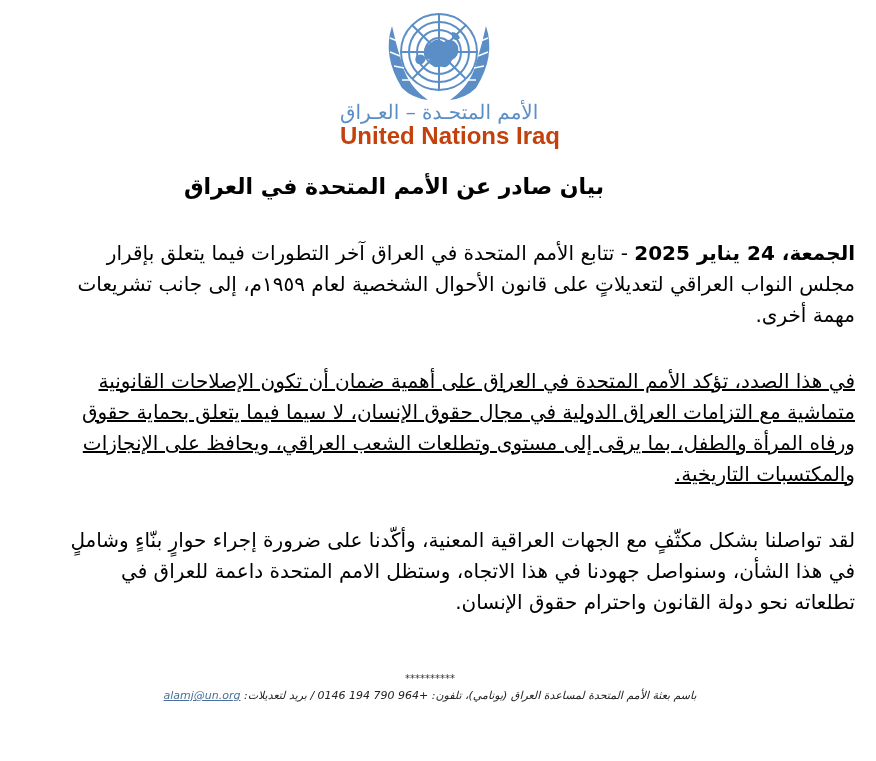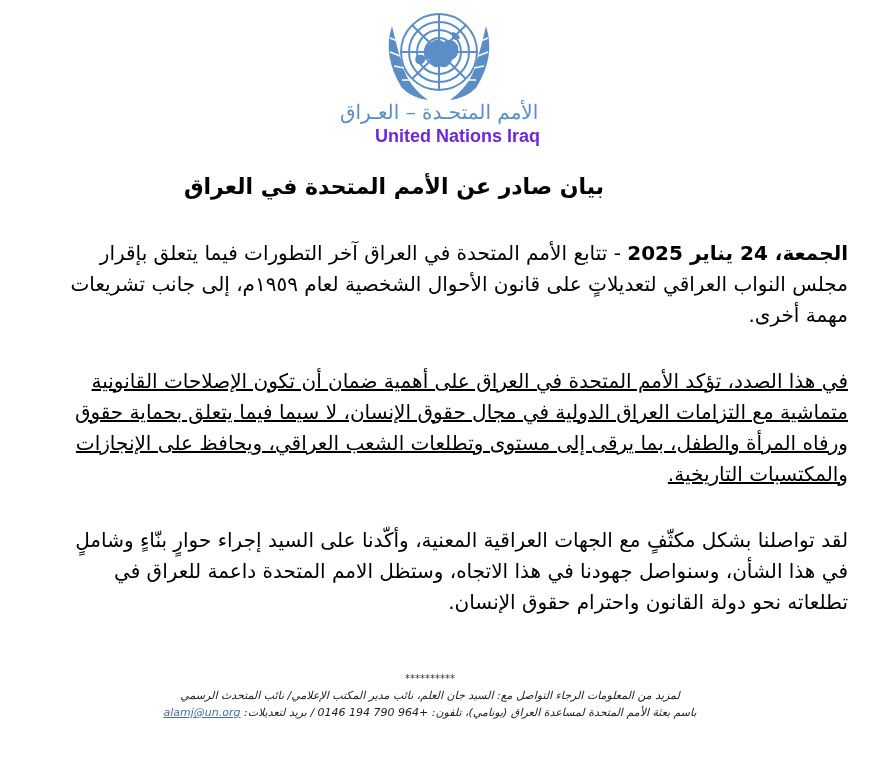--- a/index.html
+++ b/index.html
@@ -42,42 +42,42 @@
       font-family: "DejaVu Serif", serif;
       line-height: 24px;
       white-space: nowrap;
     }
     .logo-english {
       position: absolute;
       left: 340px;
       top: 124px;
       width: 200px;
       text-align: right;
-      color: #6d28d9;
-      font-size: 18px;
+      color: #c2410c;
+      font-size: 24px;
       font-weight: bold;
       font-family: "Liberation Sans", sans-serif;
       line-height: 24px;
       white-space: nowrap;
     }
     .title {
       position: absolute;
       left: 0;
       top: 170px;
       width: 788px;
       text-align: center;
       direction: rtl;
       font-size: 22px;
       font-weight: bold;
       font-family: "DejaVu Sans", sans-serif;
       line-height: 34px;
     }
     .body-text {
       position: absolute;
-      left: 48px;
+      left: 55px;
       width: 800px;
       direction: rtl;
       text-align: right;
       font-size: 20px;
       line-height: 31px;
       font-family: "DejaVu Sans", sans-serif;
     }
     .p1 { top: 238px; }
     .p2 { top: 366px; text-decoration: underline; }
     .p3 { top: 525px; }
@@ -155,21 +155,20 @@
 </div>
 
 <div class="title">بيان صادر عن الأمم المتحدة في العراق</div>
 
 <div class="body-text p1">
   <span class="dateline-bold">الجمعة، 24 يناير 2025</span><span> - تتابع الأمم المتحدة في العراق آخر التطورات فيما يتعلق بإقرار مجلس النواب العراقي لتعديلاتٍ على قانون الأحوال الشخصية لعام ١٩٥٩م، إلى جانب تشريعات مهمة أخرى.</span>
 </div>
 
 <div class="body-text p2">في هذا الصدد، تؤكد الأمم المتحدة في العراق على أهمية ضمان أن تكون الإصلاحات القانونية متماشية مع التزامات العراق الدولية في مجال حقوق الإنسان، لا سيما فيما يتعلق بحماية حقوق ورفاه المرأة والطفل، بما يرقى إلى مستوى وتطلعات الشعب العراقي، ويحافظ على الإنجازات والمكتسبات التاريخية.</div>
 
-<div class="body-text p3">لقد تواصلنا بشكل مكثّفٍ مع الجهات العراقية المعنية، وأكّدنا على السيد إجراء حوارٍ بنّاءٍ وشاملٍ في هذا الشأن، وسنواصل جهودنا في هذا الاتجاه، وستظل الامم المتحدة داعمة للعراق في تطلعاته نحو دولة القانون واحترام حقوق الإنسان.</div>
+<div class="body-text p3">لقد تواصلنا بشكل مكثّفٍ مع الجهات العراقية المعنية، وأكّدنا على ضرورة إجراء حوارٍ بنّاءٍ وشاملٍ في هذا الشأن، وسنواصل جهودنا في هذا الاتجاه، وستظل الامم المتحدة داعمة للعراق في تطلعاته نحو دولة القانون واحترام حقوق الإنسان.</div>
 
 <div class="footer">
   <div class="stars">**********</div>
-  <div class="line">لمزيد من المعلومات الرجاء التواصل مع: السيد جان العلم، نائب مدير المكتب الإعلامي/ نائب المتحدث الرسمي</div>
   <div class="line">
     <span>باسم بعثة الأمم المتحدة لمساعدة العراق (يونامي)، تلفون: </span><span class="ltr">0146 194 790 964+</span><span> / بريد لتعديلات: </span><a class="ltr">alamj@un.org</a>
   </div>
 </div>
 
 </body></html>

